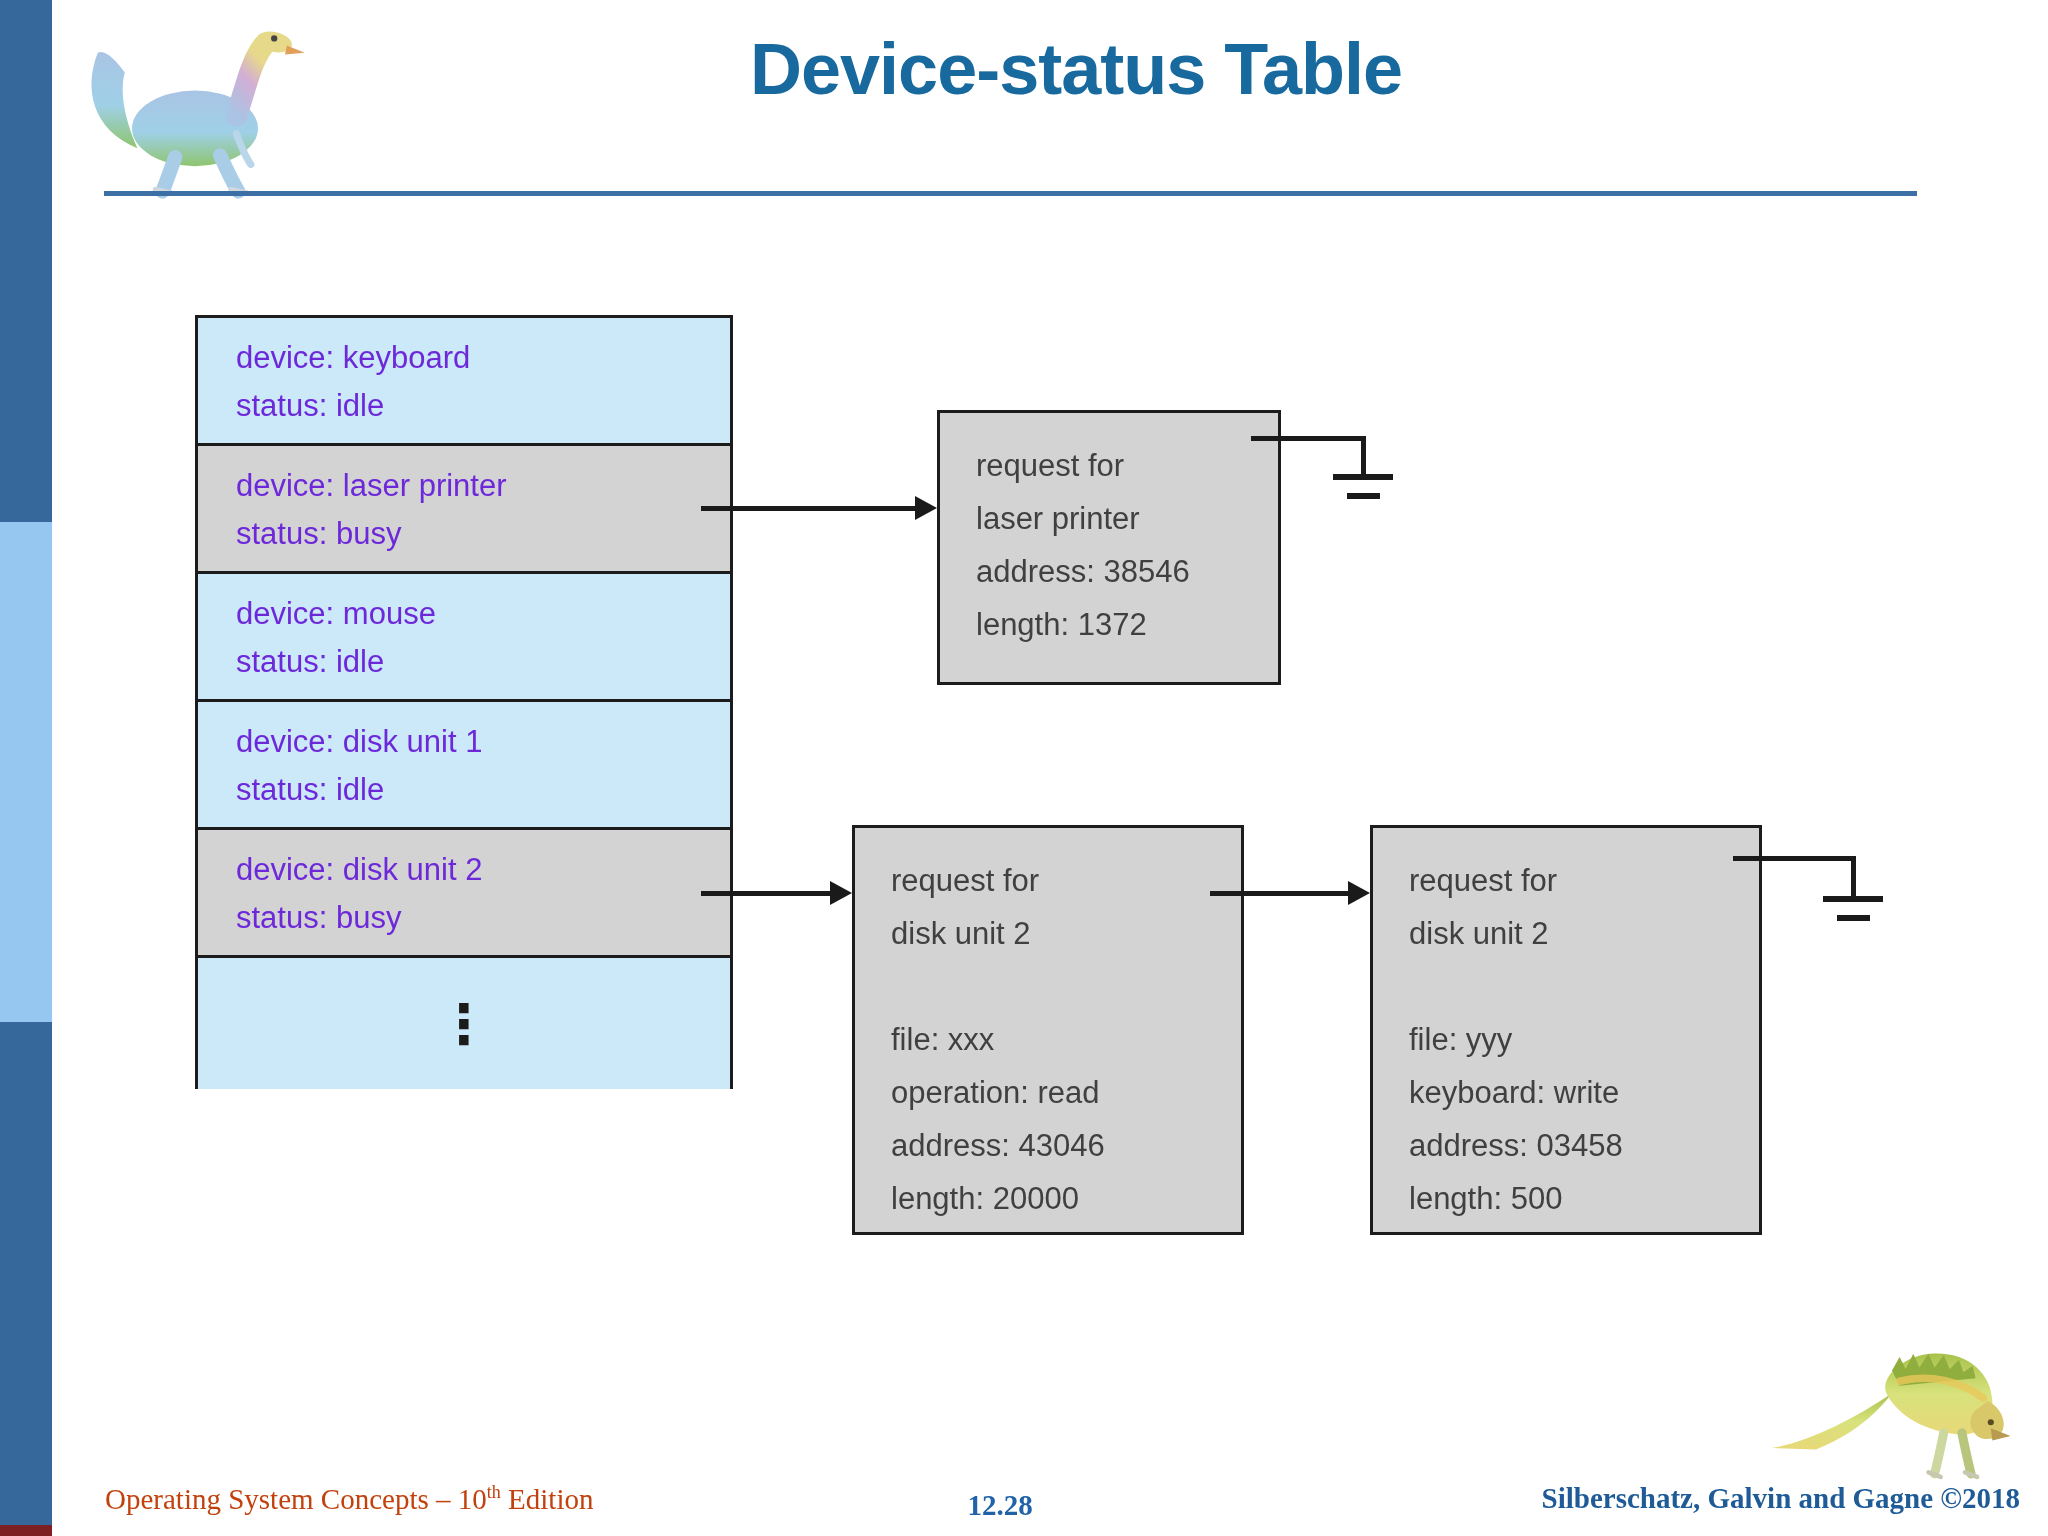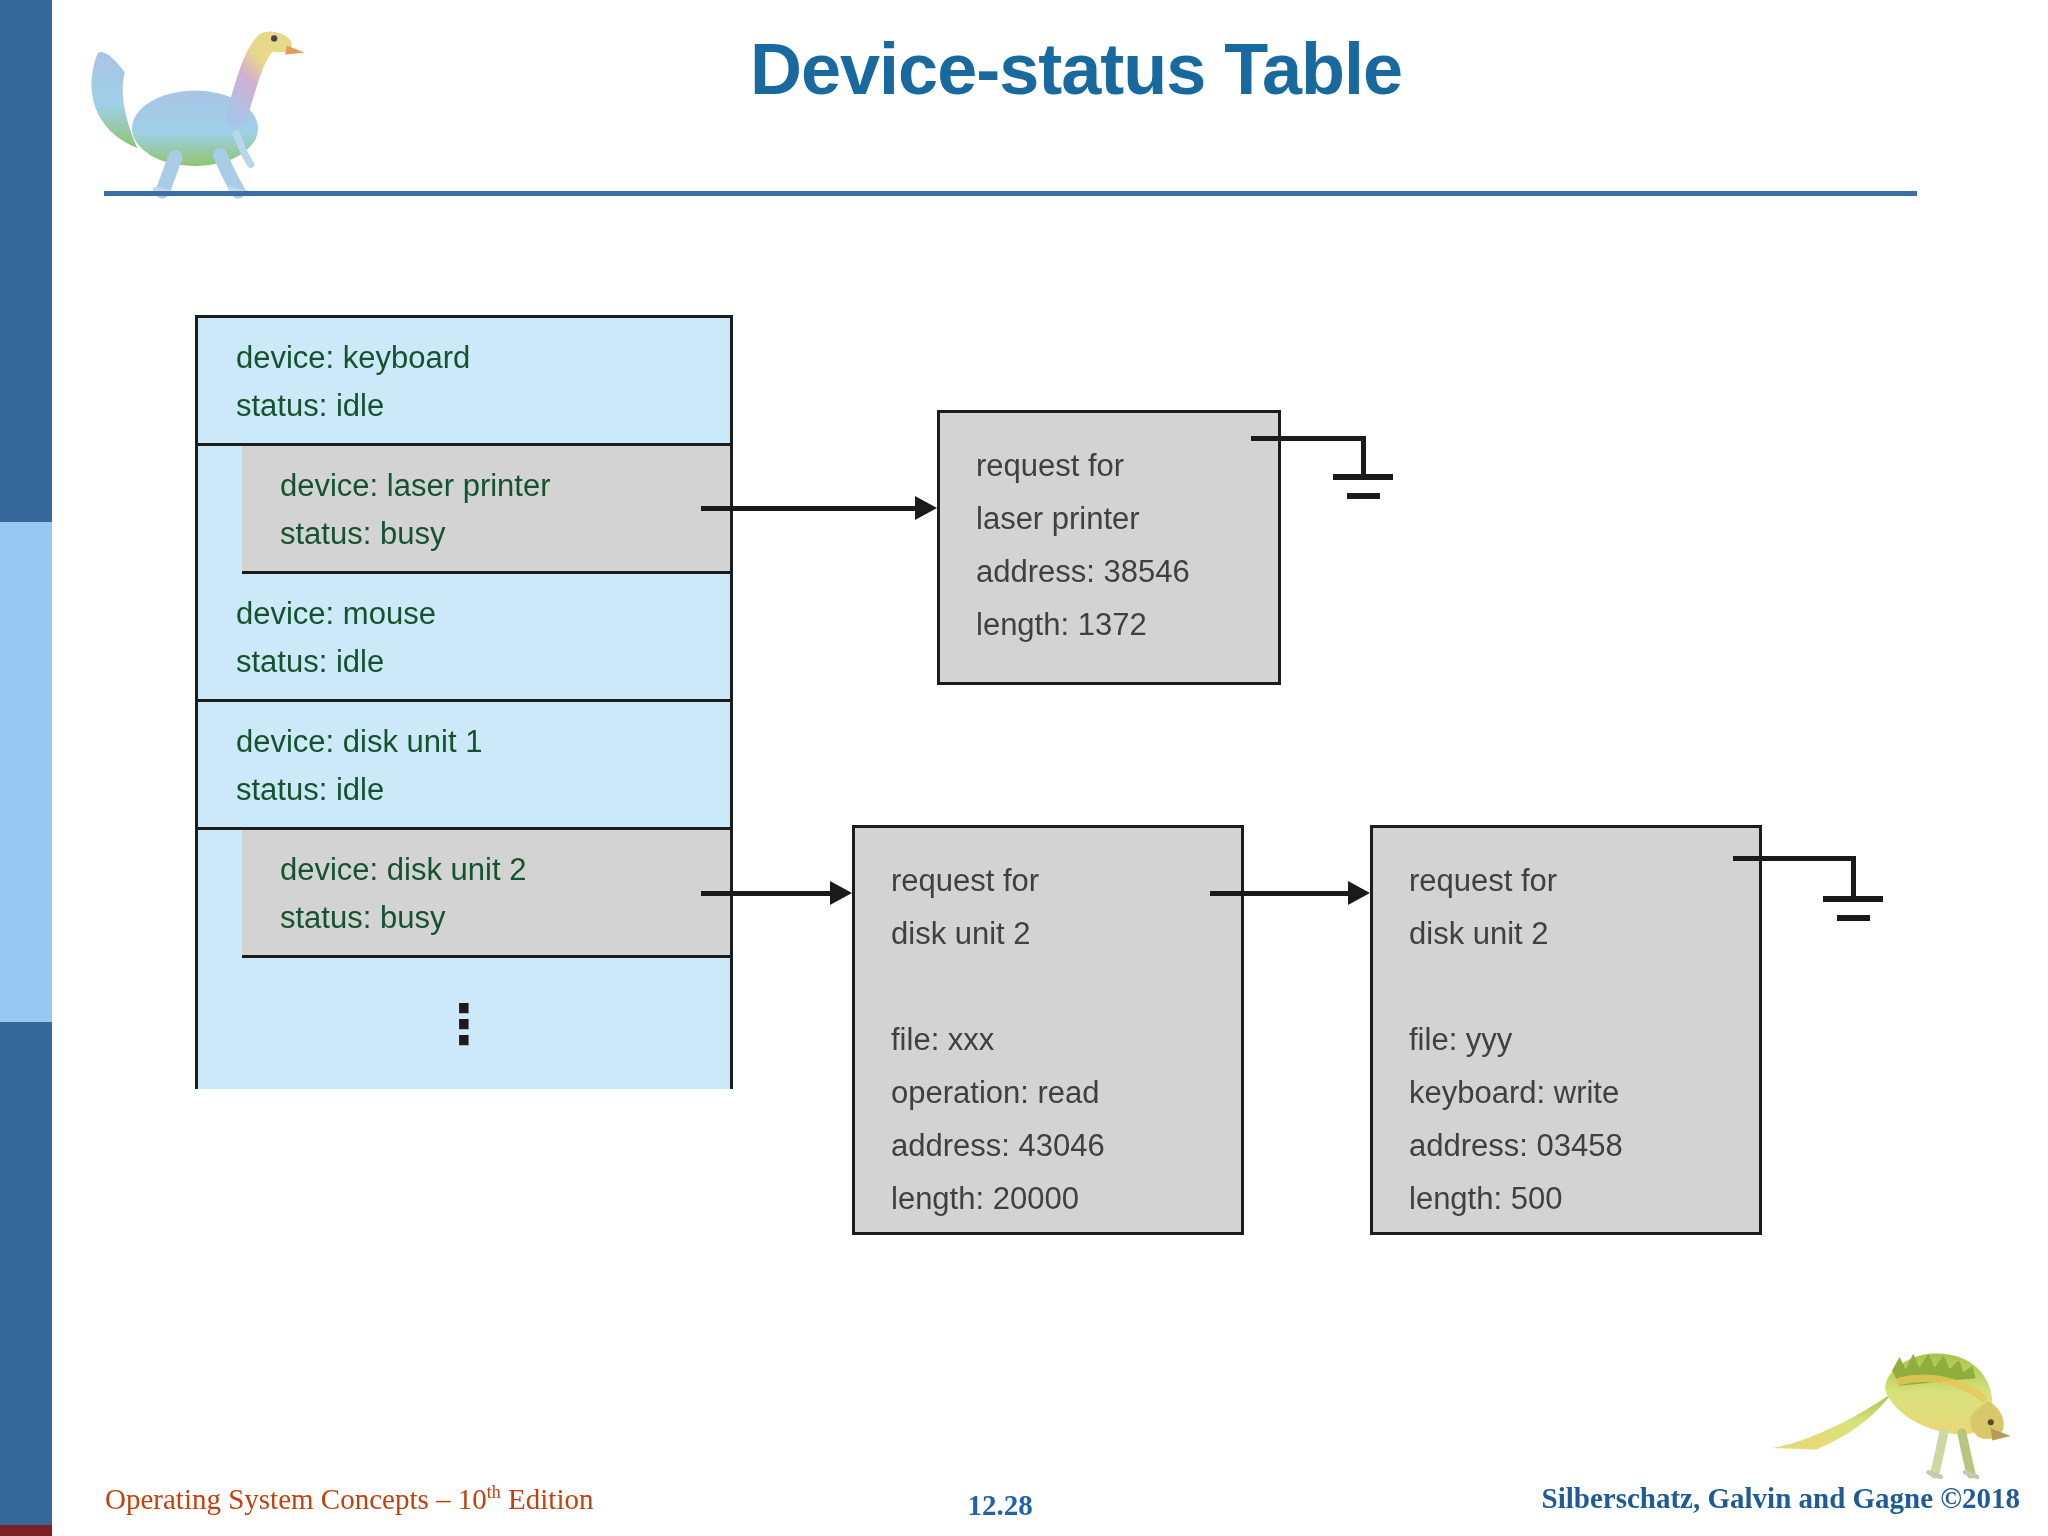--- a/index.html
+++ b/index.html
@@ -18,25 +18,25 @@
     font-size:72px;font-weight:bold;color:#17699e;letter-spacing:-1px;
   }
   .rule{position:absolute;left:104px;top:191px;width:1813px;height:5px;background:#3b6fa6;}
   
   .dtable{
     position:absolute;left:195px;top:315px;width:538px;height:774px;
     border:3px solid #1c1c1c;box-sizing:border-box;background:#cbe9f9;
   }
   .drow{
     box-sizing:border-box;height:128px;border-bottom:3px solid #1c1c1c;
-    padding:16px 0 8px 38px;font-size:31px;line-height:48px;color:#14532d;
+    padding:16px 0 8px 38px;font-size:31px;line-height:48px;color:#6d28d9;
   }
   .drow:last-child{border-bottom:none;}
   .row-idle{background:#cbe9f9;}
-  .row-busy{background:#d3d3d4;margin-left:44px;}
+  .row-busy{background:#d3d3d4;}
   .row-dots{
     background:#cbe9f9;height:131px;display:flex;align-items:center;justify-content:center;
     font-size:54px;font-weight:bold;color:#1b1b1b;padding:0;line-height:1;
   }
   
   .rbox{
     position:absolute;background:#d3d3d4;border:3px solid #1c1c1c;box-sizing:border-box;
     color:#404040;font-size:31px;line-height:53px;
   }
   .rbox .pad{padding:26px 0 0 36px;}

